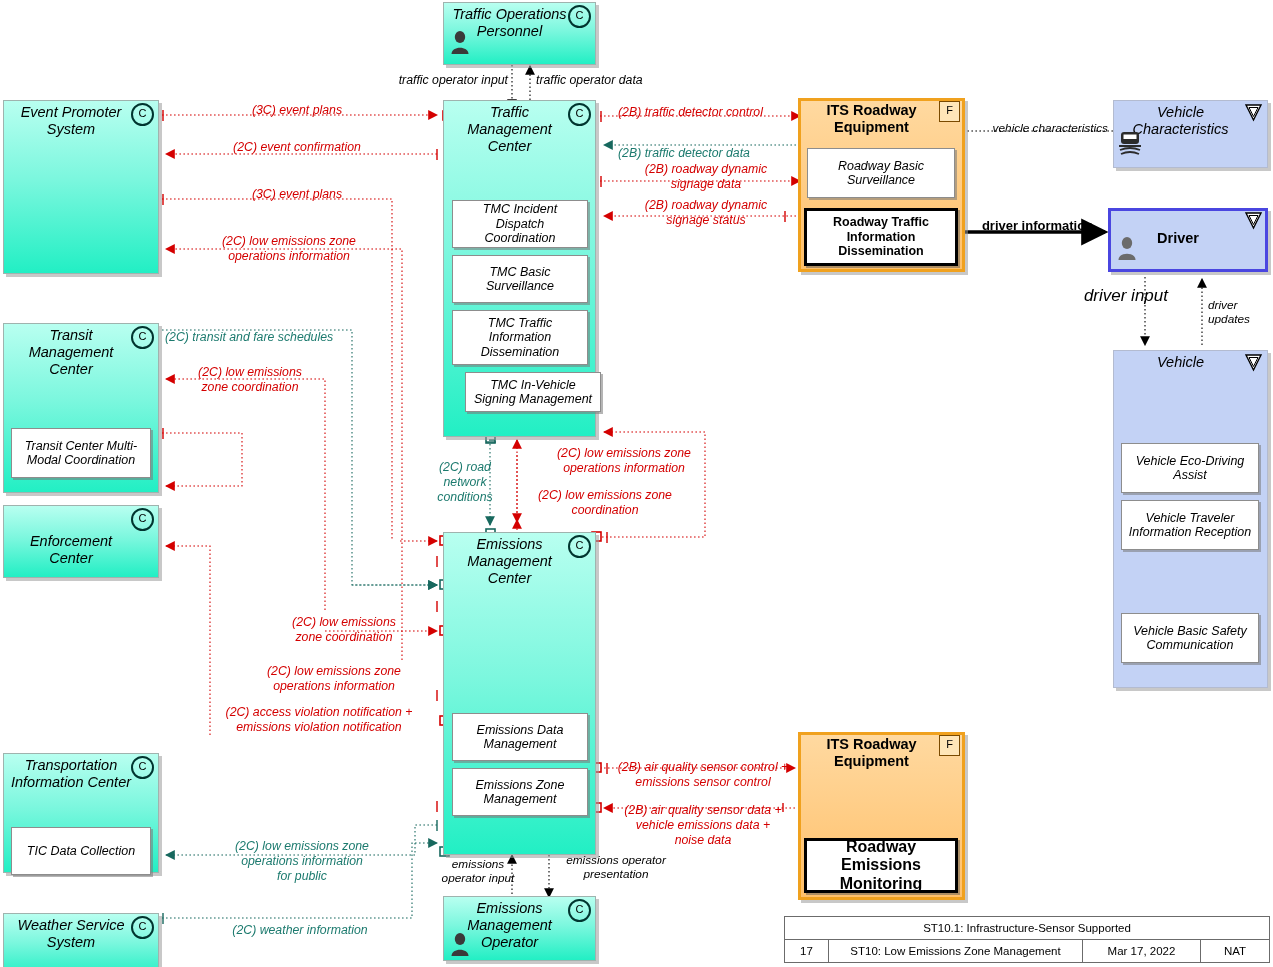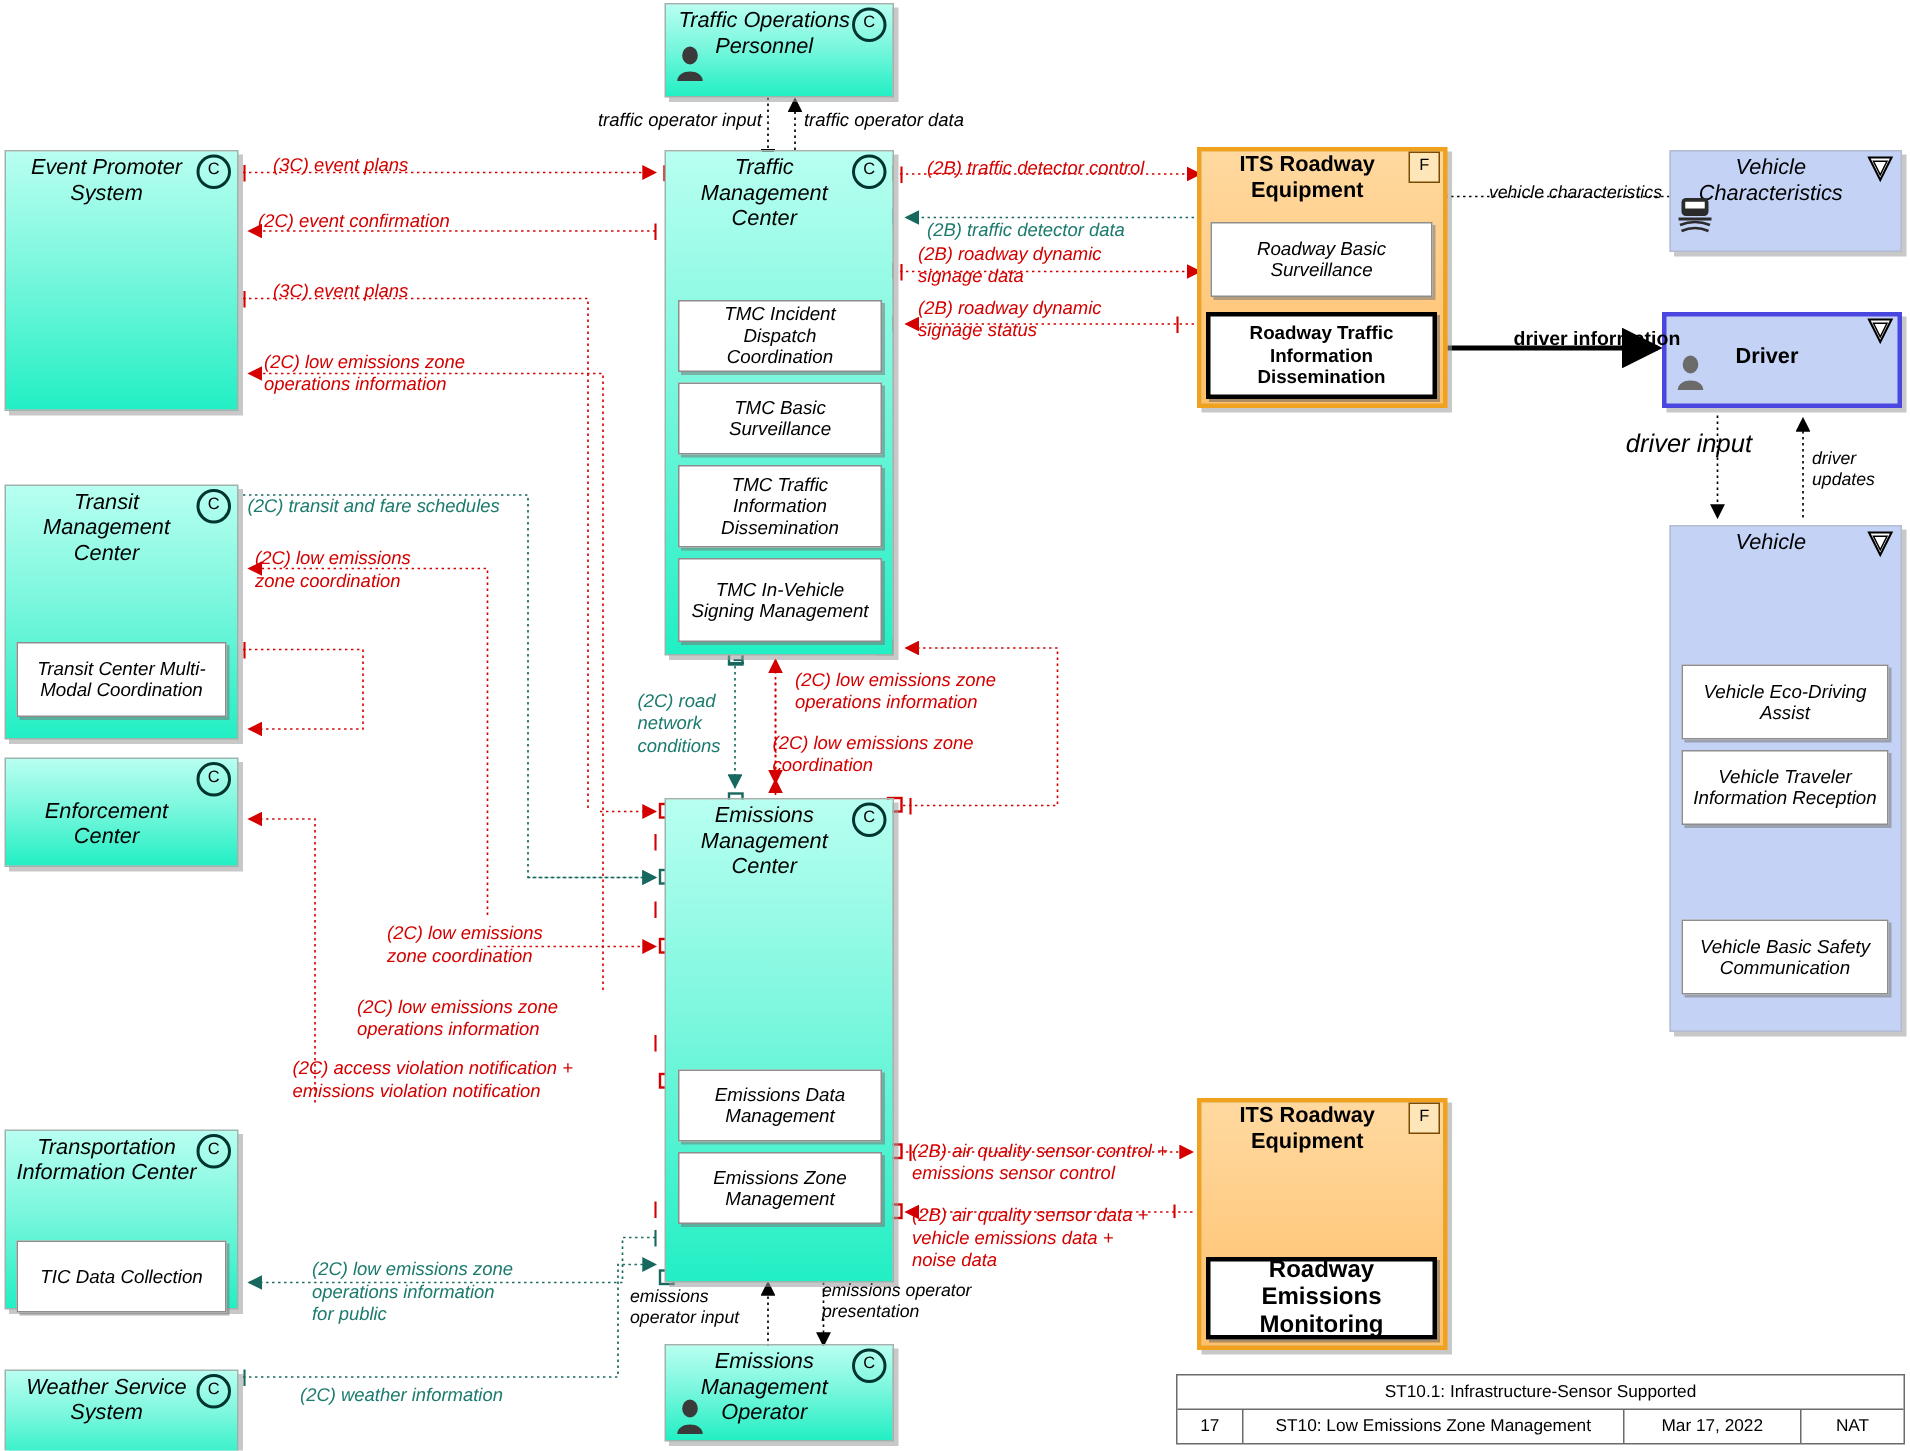--- a/index.html
+++ b/index.html
@@ -42,21 +42,21 @@
       display:flex;align-items:center;justify-content:center;text-align:center;
       font-style:italic;font-size:12.5px;color:#000;line-height:1.15;padding:2px 4px;
       box-shadow:2px 2px 0 rgba(120,120,120,.55);}
   .fn.bold{font-style:normal;font-weight:bold;border:3px solid #000;box-shadow:2px 2px 0 rgba(90,90,90,.5);}
 
   
   .lbl{position:absolute;font-style:italic;font-size:12.3px;line-height:1.22;
        white-space:pre;color:#d40000;}
   .lbl.teal{color:#1c7a6e;margin-top:12px;}
   .lbl.black{color:#000;font-style:italic;}
-  .lbl.c{}
+  .lbl.c{text-align:center;}
   .lbl.r{text-align:right;}
   .lbl.l{text-align:left;}
   .lbl.bold{font-weight:bold;font-style:normal;color:#000;}
 
   
   #titleblock{position:absolute;left:784px;top:916px;width:486px;height:47px;
               border:1px solid #6b6b6b;background:#fff;box-sizing:border-box;
               display:flex;flex-direction:column;font-size:11.5px;color:#000;}
   #titleblock .row{display:flex;flex:1;}
   #titleblock .cell{display:flex;align-items:center;justify-content:center;
@@ -222,21 +222,21 @@
   </div>
 
   <div class="box green" style="left:443px;top:100px;width:153px;height:337px;">
     <div class="shadow"></div>
     <div class="body"></div>
     <div class="title">Traffic Management<br>Center</div>
     <div class="badge c">C</div>
     <div class="fn" style="left:9px;top:100px;width:136px;height:48px;">TMC Incident Dispatch<br>Coordination</div>
     <div class="fn" style="left:9px;top:155px;width:136px;height:48px;">TMC Basic<br>Surveillance</div>
     <div class="fn" style="left:9px;top:210px;width:136px;height:55px;">TMC Traffic<br>Information<br>Dissemination</div>
-    <div class="fn" style="left:9px;top:272px;width:136px;height:56px;">TMC In-Vehicle<br>Signing Management</div>
+    <div class="fn" style="left:22px;top:272px;width:136px;height:40px;">TMC In-Vehicle<br>Signing Management</div>
   </div>
 
   <div class="box orange" style="left:798px;top:98px;width:167px;height:174px;">
     <div class="shadow"></div>
     <div class="body"></div>
     <div class="title bold">ITS Roadway<br>Equipment</div>
     <div class="badge f">F</div>
     <div class="fn" style="left:9px;top:50px;width:148px;height:50px;">Roadway Basic<br>Surveillance</div>
     <div class="fn bold" style="left:6px;top:110px;width:154px;height:58px;font-size:12.5px;">Roadway Traffic<br>Information<br>Dissemination</div>
   </div>
@@ -362,21 +362,21 @@
   <div class="lbl c" style="left:172px;top:140px;width:250px;">(2C) event confirmation</div>
   <div class="lbl c" style="left:182px;top:187px;width:230px;">(3C) event plans</div>
   <div class="lbl c" style="left:176px;top:234px;width:226px;">(2C) low emissions zone<br>operations information</div>
 
   <div class="lbl l" style="left:618px;top:105px;width:200px;">(2B) traffic detector control</div>
   <div class="lbl teal l" style="left:618px;top:134px;width:200px;">(2B) traffic detector data</div>
   <div class="lbl c" style="left:612px;top:162px;width:188px;">(2B) roadway dynamic<br>signage data</div>
   <div class="lbl c" style="left:612px;top:198px;width:188px;">(2B) roadway dynamic<br>signage status</div>
 
   <div class="lbl black r" style="left:960px;top:121px;width:148px;font-size:11.8px;">vehicle characteristics</div>
-  <div class="lbl bold c" style="left:965px;top:218px;width:145px;font-size:13px;padding-left:44px;">driver information</div>
+  <div class="lbl bold c" style="left:965px;top:218px;width:145px;font-size:13px;">driver information</div>
   <div class="lbl black r" style="left:1068px;top:286px;width:100px;font-size:17px;">driver input</div>
   <div class="lbl black l" style="left:1208px;top:298px;width:70px;font-size:11.8px;">driver<br>updates</div>
 
   <div class="lbl teal l" style="left:165px;top:318px;width:250px;">(2C) transit and fare schedules</div>
   <div class="lbl c" style="left:170px;top:365px;width:160px;">(2C) low emissions<br>zone coordination</div>
 
   <div class="lbl teal c" style="left:425px;top:448px;width:80px;">(2C) road<br>network<br>conditions</div>
   <div class="lbl c" style="left:530px;top:446px;width:188px;">(2C) low emissions zone<br>operations information</div>
   <div class="lbl c" style="left:515px;top:488px;width:180px;">(2C) low emissions zone<br>coordination</div>
 

